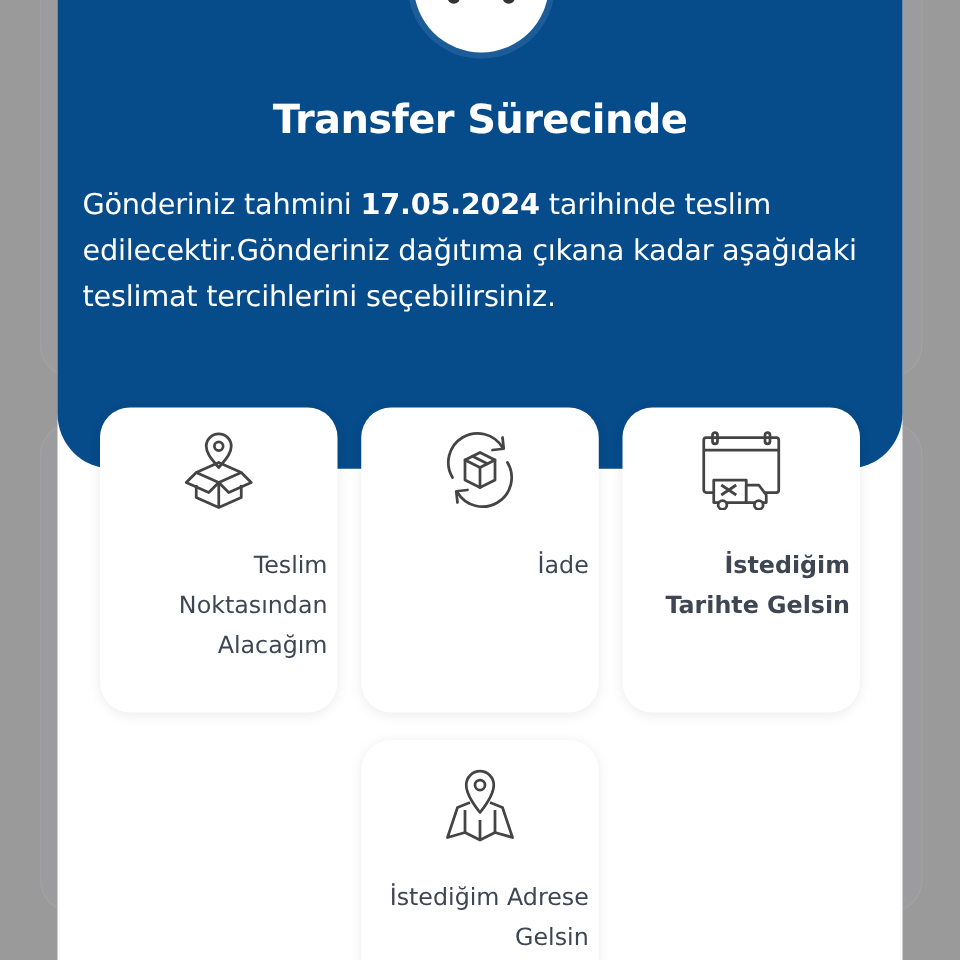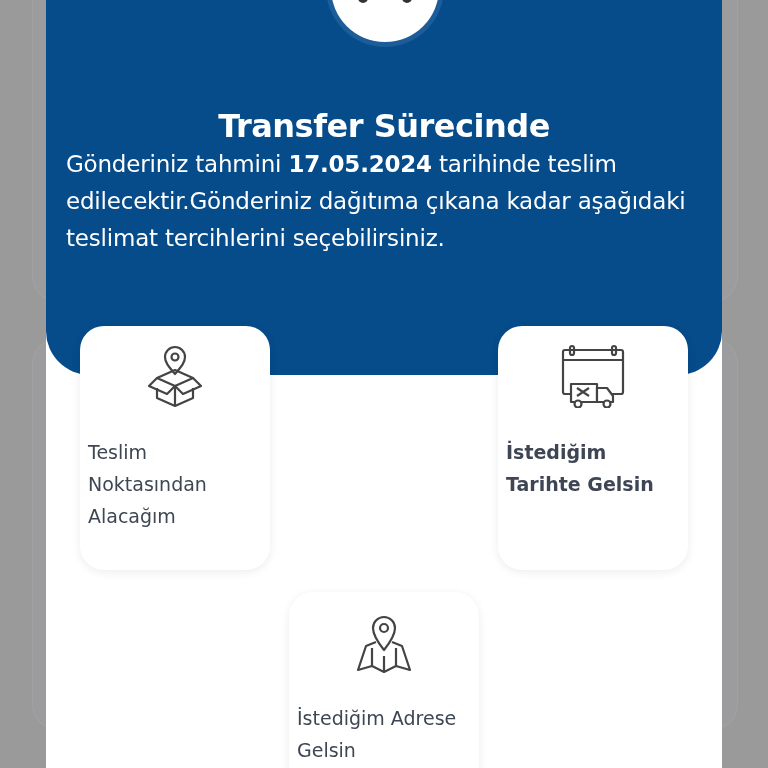--- a/index.html
+++ b/index.html
@@ -24,31 +24,31 @@
   }
   .truck-badge {
     position:absolute; left:285px; top:-26px; width:108px; height:108px;
     border-radius:50%; background:#ffffff;
     box-shadow:0 0 0 5px #1c5c98;
     overflow:hidden;
   }
   .truck-badge svg { position:absolute; left:20px; top:10px; }
   .title {
     position:absolute; left:0; top:116px; width:676px; text-align:center;
-    color:#ffffff; font-size:32px; font-weight:bold; letter-spacing:-0.5px;margin-top:31px;
+    color:#ffffff; font-size:32px; font-weight:bold; letter-spacing:-0.5px;
   }
   .desc {
     position:absolute; left:20px; top:186px; width:636px; text-align:left;
     color:#ffffff; font-size:23px; line-height:37px; letter-spacing:-0.2px;
   }
   .desc b { font-weight:bold; }
   .option {
     position:absolute; width:190px; background:#ffffff; border-radius:24px;
     box-shadow:0 2px 10px rgba(0,0,0,0.08);
-    text-align:left; cursor:pointer;
+    text-align:right; cursor:pointer;
   }
   .option .icon { position:absolute; left:63px; top:18px; width:64px; height:64px; }
   .option .label {
     position:absolute; left:8px; right:8px; top:110px;
     color:#3e4654; font-size:19px; line-height:32px;
   }
 </style>
 </head>
 <body>
 
@@ -80,20 +80,33 @@
       <circle cx="32" cy="13" r="3.5"></circle>
       <path d="M14 34 L32 26 L50 34 L32 42 Z"></path>
       <path d="M14 34 L6 42 L24 50 L32 42"></path>
       <path d="M50 34 L58 42 L40 50 L32 42"></path>
       <path d="M14 44 V54 L32 62 L50 54 V44"></path>
       <path d="M32 42 V62"></path>
     </svg>
     <div class="label">Teslim Noktasından Alacağım</div>
   </div>
 
+  <div class="option" style="left:243px;top:366px;height:244px;">
+    <svg class="icon" viewBox="0 0 64 64" fill="none" stroke="#444" stroke-width="2.2" stroke-linejoin="round" stroke-linecap="round">
+      <path d="M10 38 A23 23 0 0 1 50 14"></path>
+      <path d="M50 6 L51 15 L42 16"></path>
+      <path d="M54 26 A23 23 0 0 1 14 50"></path>
+      <path d="M14 58 L13 49 L22 48"></path>
+      <path d="M20 24 L32 18 L44 24 L44 40 L32 46 L20 40 Z"></path>
+      <path d="M20 24 L32 30 L44 24"></path>
+      <path d="M32 30 V46"></path>
+      <path d="M26 21 L38 27"></path>
+    </svg>
+    <div class="label">İade</div>
+  </div>
 
   <div class="option" style="left:452px;top:366px;height:244px;font-weight:bold;">
     <svg class="icon" viewBox="0 0 64 64" fill="none" stroke="#444" stroke-width="2.2" stroke-linejoin="round">
       <rect x="2" y="6" width="60" height="44" rx="2"></rect>
       <path d="M2 16 H62"></path>
       <rect x="9" y="2" width="4" height="9" rx="2"></rect>
       <rect x="51" y="2" width="4" height="9" rx="2"></rect>
       <rect x="10" y="40" width="26" height="18" fill="#fff"></rect>
       <path d="M16 44 L28 52 M16 52 L28 44"></path>
       <path d="M36 44 H46 L52 52 V58 H36 Z" fill="#fff"></path>

